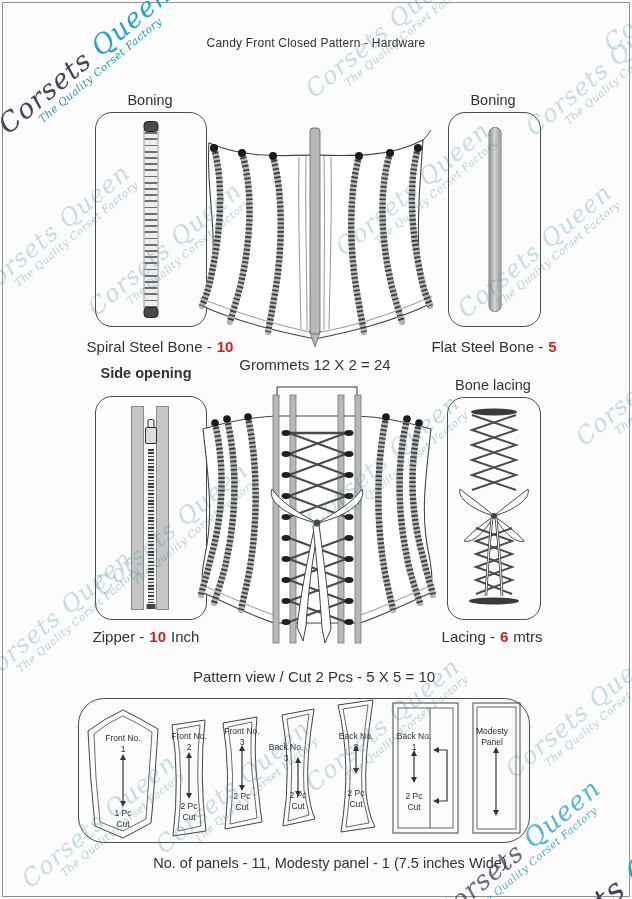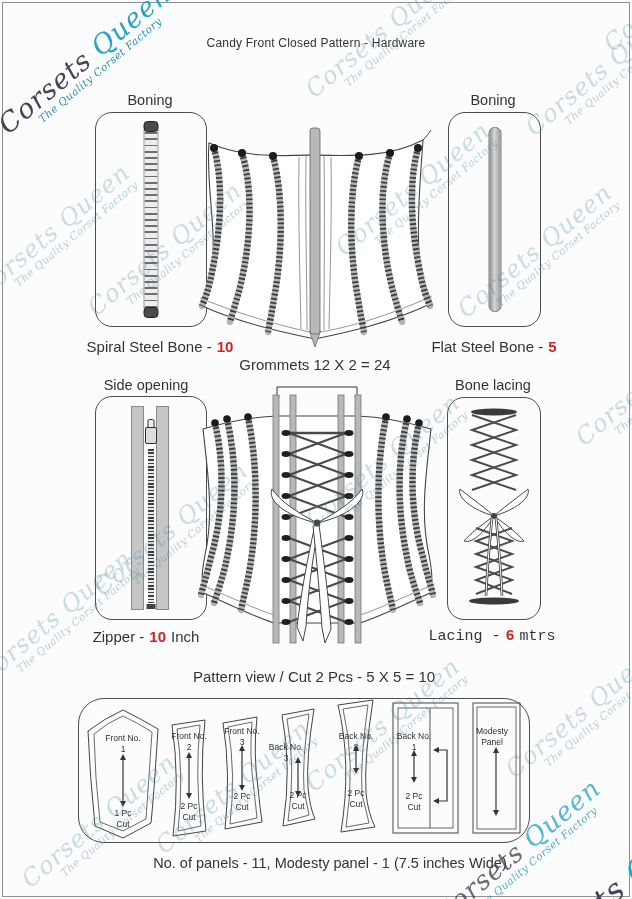--- a/index.html
+++ b/index.html
@@ -122,21 +122,21 @@
 </svg>
 
 <div class="txt caption" style="left:85px;top:338px;width:150px;">
   <span>Spiral Steel Bone -</span><span class="qty">10</span>
 </div>
 <div class="txt caption" style="left:414px;top:338px;width:160px;">
   <span>Flat Steel Bone -</span><span class="qty">5</span>
 </div>
 <div class="txt caption" style="left:215px;top:356px;width:200px;">Grommets 12 X 2 = 24</div>
 
-<div class="txt heading" style="left:76px;top:377px;width:140px;">Side opening</div>
+<div class="txt heading" style="left:76px;top:365px;width:140px;font-weight:bold;">Side opening</div>
 <div class="txt heading" style="left:423px;top:377px;width:140px;">Bone lacing</div>
 
 <div class="panelbox" style="left:95px;top:396px;width:110px;height:222px;">
   <div class="tape" style="left:35px;"></div>
   <div class="tape" style="left:60px;"></div>
   <div class="teeth"></div>
   <div class="slidertab"></div>
   <div class="slider"></div>
   <div class="zstop"></div>
 </div>
@@ -247,21 +247,21 @@
   <path class="ribbon" d="M117,140 C95,128 80,118 72,106 C67,117 85,133 117,140 Z"></path>
   <path class="ribbon" d="M117,140 C139,128 154,118 162,106 C167,117 149,133 117,140 Z"></path>
   <path class="ribbon" d="M115,142 C106,182 100,218 97,244 L103,258 L106,243 C108,212 112,176 119,143 Z"></path>
   <path class="ribbon" d="M119,142 C125,185 129,221 131,246 L125,260 L122,245 C120,215 117,180 113,143 Z"></path>
   <circle cx="117" cy="140" r="3.4" fill="#444"></circle>
 </svg>
 
 <div class="txt caption" style="left:56px;top:628px;width:180px;">
   <span>Zipper -</span><span class="qty">10</span><span class="suffix">Inch</span>
 </div>
-<div class="txt caption" style="left:402px;top:628px;width:180px;font-family:Liberation Mono, monospace;">
+<div class="txt caption" style="left:402px;top:628px;width:180px;">
   <span>Lacing  -</span><span class="qty">6</span><span class="suffix">mtrs</span>
 </div>
 
 <div class="txt caption" style="left:104px;top:668px;width:420px;">Pattern view / Cut 2 Pcs - 5 X 5 = 10</div>
 
 <div class="patternbox" style="left:78px;top:698px;width:450px;height:143px;"></div>
 
 <svg style="left:78px;top:698px;" width="450" height="143" viewBox="0 0 450 143">
   <defs>
     <marker id="ah" viewBox="0 0 10 10" refX="5" refY="5" markerWidth="5" markerHeight="5" orient="auto-start-reverse">

